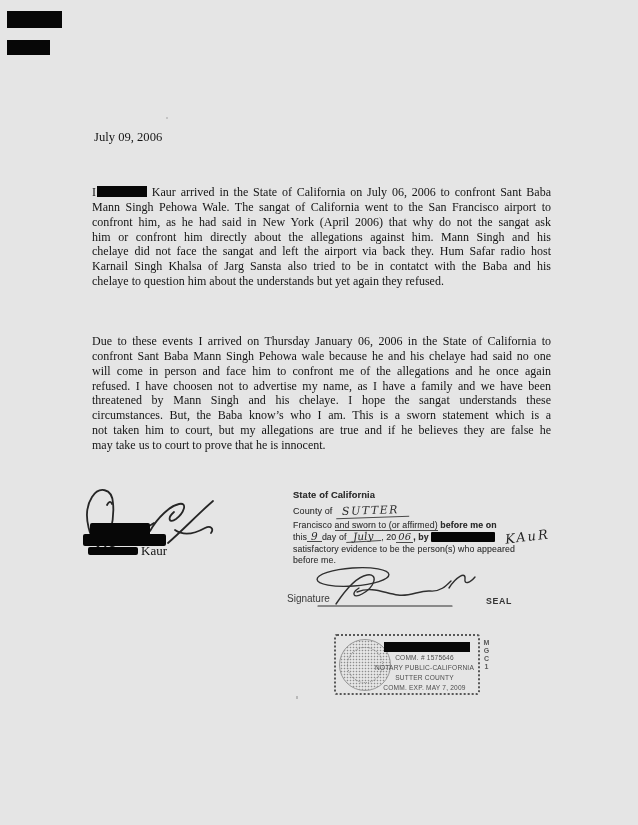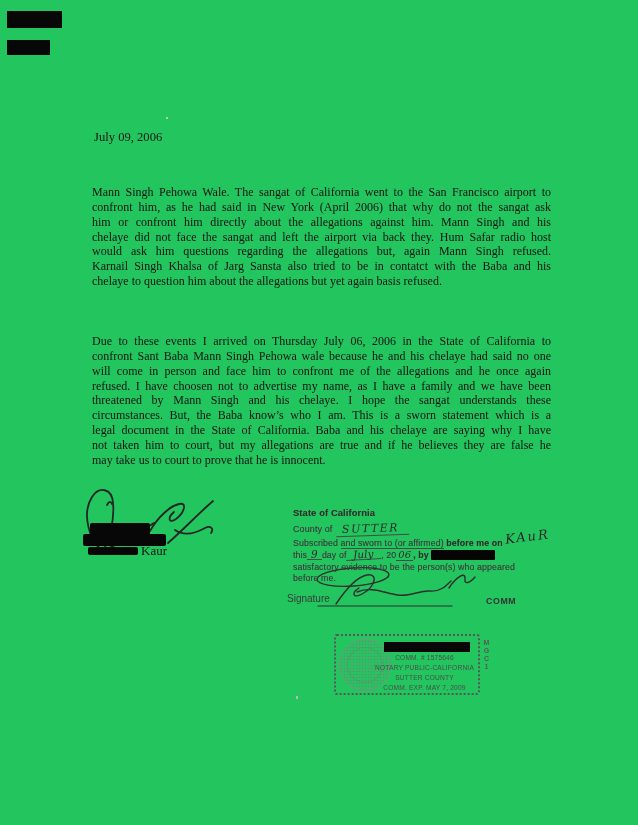--- a/index.html
+++ b/index.html
@@ -1,16 +1,16 @@
 <!DOCTYPE html>
 <html><head>
 <meta charset="utf-8">
 <style>
   html,body{margin:0;padding:0;background:#ffffff;}
-  .page{position:relative;width:638px;height:825px;background:#22c55e;overflow:hidden;
+  .page{position:relative;width:638px;height:825px;background:#e5e5e5;overflow:hidden;
         font-family:"Liberation Serif",serif;color:#151515;}
 
   .redact{background:#070707;position:absolute;}
   .bar-top1{left:7px;top:11px;width:55px;height:17px;}
   .bar-top2{left:7px;top:40px;width:43px;height:15px;}
 
   .date{position:absolute;left:94px;top:130px;font-size:12.6px;color:#161616;}
 
   .para{position:absolute;left:92px;width:459px;font-size:12px;color:#141414;}
   .p1{top:185px;}
@@ -20,21 +20,21 @@
   .redact-inline{display:inline-block;width:50px;height:11px;background:#070707;vertical-align:-1px;margin-left:1px;}
 
   
   .sig-r1{left:90px;top:523px;width:60px;height:13px;border-radius:2px;}
   .sig-r2{left:83px;top:534px;width:83px;height:12px;border-radius:2px;}
   .sig-r3{left:88px;top:547px;width:50px;height:8px;border-radius:2px;}
   .sig-name{position:absolute;left:141px;top:543px;font-size:13px;color:#101010;}
 
   
   .notary{position:absolute;left:293px;top:489px;width:270px;font-family:"Liberation Sans",sans-serif;
-          color:#3a3a3a;font-size:8.8px;letter-spacing:.1px;text-shadow:0 0 .5px rgba(80,80,80,.55);margin-top:18px;}
+          color:#3a3a3a;font-size:8.8px;letter-spacing:.1px;text-shadow:0 0 .5px rgba(80,80,80,.55);}
   .n-state{font-weight:bold;font-size:9.4px;color:#2e2e2e;}
   .n-county{margin-top:4px;font-size:9px;}
   .n-line{margin-top:2.6px;line-height:8.9px;}
   .u{border-bottom:1px solid #4a4a4a;}
   .b{font-weight:bold;color:#2c2c2c;}
   .hw{font-family:"DejaVu Serif",serif;font-style:italic;color:#2b2b2b;text-shadow:none;}
   .hw-county{display:inline-block;font-size:11px;letter-spacing:1.5px;padding:0 10px 0 6px;transform:rotate(-2deg);border-bottom:1px solid #4a4a4a;margin-left:4px;}
   .hw-day{display:inline-block;font-size:10.5px;padding:0 4px;}
   .hw-month{display:inline-block;font-size:10.5px;padding:0 7px;transform:rotate(-3deg);}
   .hw-year{font-size:10px;padding:0 2px;}
@@ -69,37 +69,36 @@
 
 <div class="page">
 
   <div class="redact bar-top1"></div>
   <div class="redact bar-top2"></div>
   <div class="speck2"></div>
 
   <div class="date">July 09, 2006</div>
 
   <div class="para p1">
+    <div class="line"><span>I</span><span class="redact-inline"></span> <span>Kaur arrived in the State of California on July 06, 2006 to confront Sant Baba</span></div>
     <div class="line">Mann Singh Pehowa Wale.  The sangat of California went to the San Francisco airport to</div>
     <div class="line">confront him, as he had said in New York (April 2006) that why do not the sangat ask</div>
     <div class="line">him or confront him directly about the allegations against him.  Mann Singh and his</div>
     <div class="line">chelaye did not face the sangat and left the airport via back they.  Hum Safar radio host</div>
-    <div class="line">would ask him questions regarding the allegations but, again Mann Singh refused.</div>
     <div class="line">Karnail Singh Khalsa of Jarg Sansta also tried to be in contatct with the Baba and his</div>
-    <div class="line last">chelaye to question him about the allegations but yet again basis refused.</div>
+    <div class="line last">chelaye to question him about the understands but yet again they refused.</div>
   </div>
 
   <div class="para p2">
-    <div class="line">Due to these events I arrived on Thursday July 06, 2006 in the State of California to</div>
+    <div class="line">Due to these events I arrived on Thursday January 06, 2006 in the State of California to</div>
     <div class="line">confront Sant Baba Mann Singh Pehowa wale because he and his chelaye had said no one</div>
     <div class="line">will come in person and face him to confront me of the allegations and he once again</div>
     <div class="line">refused.  I have choosen not to advertise my name, as I have a family and we have been</div>
     <div class="line">threatened by Mann Singh and his chelaye.  I hope the sangat understands these</div>
     <div class="line">circumstances.  But, the Baba know’s who I am.  This is a sworn statement which is a</div>
-    <div class="line">legal document in the State of California.  Baba and his chelaye are saying why I have</div>
     <div class="line">not taken him to court, but my allegations are true and if he believes they are false he</div>
     <div class="line last">may take us to court to prove that he is innocent.</div>
   </div>
 
   <svg class="ink" width="638" height="825" viewBox="0 0 638 825">
     <g fill="none" stroke="#262626" stroke-width="1.8" stroke-linecap="round">
       <path d="M104,551 C90,544 81,514 92,497 C99,486 112,488 113,503 C115,521 108,542 103,552"></path>
       <path d="M103,551 C120,543 140,532 154,523"></path>
       <path d="M213,501 C199,513 183,530 168,543"></path>
       <path d="M150,531 C158,517 170,506 179,504 C188,502 184,513 176,519 C169,524 167,518 174,512"></path>
@@ -116,28 +115,28 @@
   </svg>
 
   <div class="redact sig-r1"></div>
   <div class="redact sig-r2"></div>
   <div class="redact sig-r3"></div>
   <div class="sig-name">Kaur</div>
 
   <div class="notary">
     <div class="n-state">State of California</div>
     <div class="n-county"><span>County of</span><span class="hw hw-county">SUTTER</span></div>
-    <div class="n-line"><span>Subscribed </span><span class="u">and sworn to (or affirmed)</span><span class="b"> before me on</span></div>
+    <div class="n-line"><span>Francisco </span><span class="u">and sworn to (or affirmed)</span><span class="b"> before me on</span></div>
     <div class="n-line"><span>this</span><span class="hw hw-day u">9</span><span>day of</span><span class="hw hw-month u">July</span><span>, 20</span><span class="hw hw-year u">06</span><span class="b">, by</span><span class="redact-name"></span></div>
     <div class="n-line">satisfactory evidence to be the person(s) who appeared</div>
     <div class="n-line">before me.</div>
   </div>
   <div class="hw-kaur">KAuR</div>
   <div class="n-sig-label">Signature</div>
-  <div class="n-seal">COMM</div>
+  <div class="n-seal">SEAL</div>
 
   <div class="stamp">
     <div class="seal-circle"></div>
     <div class="redact stamp-redact"></div>
     <div class="stamp-lines">
       <div>COMM. # 1575646</div>
       <div>NOTARY PUBLIC-CALIFORNIA</div>
       <div>SUTTER COUNTY</div>
       <div>COMM. EXP. MAY 7, 2009</div>
     </div>

